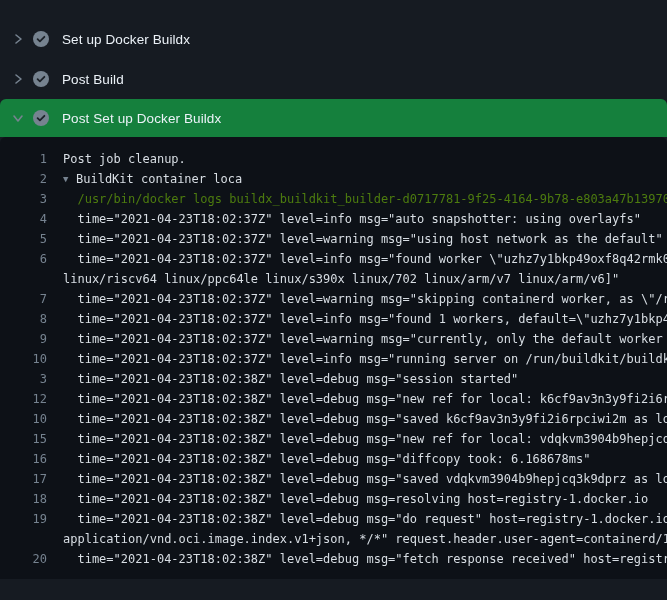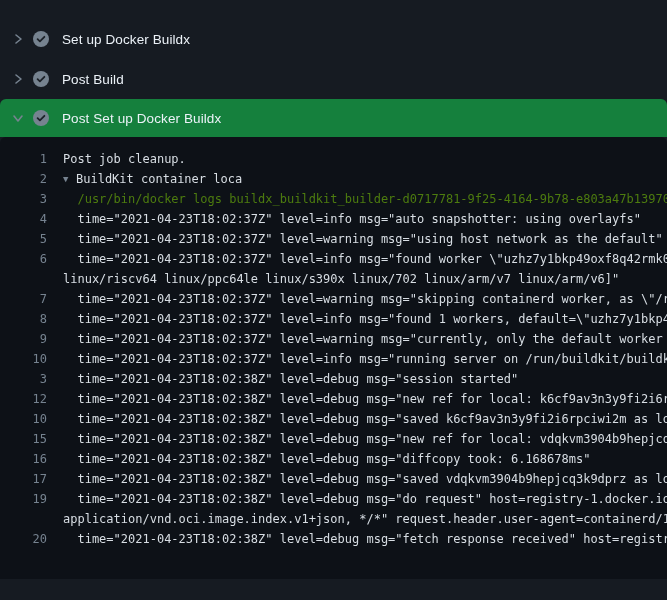--- a/index.html
+++ b/index.html
@@ -131,16 +131,17 @@
     <div class="logline log"><span class="lnum">7</span><span class="ltext">  time="2021-04-23T18:02:37Z" level=warning msg="skipping containerd worker, as \"/run</span></div>
     <div class="logline log"><span class="lnum">8</span><span class="ltext">  time="2021-04-23T18:02:37Z" level=info msg="found 1 workers, default=\"uzhz7y1bkp49ox</span></div>
     <div class="logline log"><span class="lnum">9</span><span class="ltext">  time="2021-04-23T18:02:37Z" level=warning msg="currently, only the default worker can</span></div>
     <div class="logline log"><span class="lnum">10</span><span class="ltext">  time="2021-04-23T18:02:37Z" level=info msg="running server on /run/buildkit/buildkitd</span></div>
     <div class="logline log"><span class="lnum">3</span><span class="ltext">  time="2021-04-23T18:02:38Z" level=debug msg="session started"</span></div>
     <div class="logline log"><span class="lnum">12</span><span class="ltext">  time="2021-04-23T18:02:38Z" level=debug msg="new ref for local: k6cf9av3n3y9fi2i6rpc</span></div>
     <div class="logline log"><span class="lnum">10</span><span class="ltext">  time="2021-04-23T18:02:38Z" level=debug msg="saved k6cf9av3n3y9fi2i6rpciwi2m as loca</span></div>
     <div class="logline log"><span class="lnum">15</span><span class="ltext">  time="2021-04-23T18:02:38Z" level=debug msg="new ref for local: vdqkvm3904b9hepjcq3k</span></div>
     <div class="logline log"><span class="lnum">16</span><span class="ltext">  time="2021-04-23T18:02:38Z" level=debug msg="diffcopy took: 6.168678ms"</span></div>
     <div class="logline log"><span class="lnum">17</span><span class="ltext">  time="2021-04-23T18:02:38Z" level=debug msg="saved vdqkvm3904b9hepjcq3k9dprz as loca</span></div>
+    <div class="logline log"><span class="lnum">18</span><span class="ltext">  time="2021-04-23T18:02:38Z" level=debug msg=resolving host=registry-1.docker.io</span></div>
     <div class="logline log"><span class="lnum">19</span><span class="ltext">  time="2021-04-23T18:02:38Z" level=debug msg="do request" host=registry-1.docker.io re</span></div>
     <div class="logline wrap"><span class="lnum"></span><span class="ltext">application/vnd.oci.image.index.v1+json, */*" request.header.user-agent=containerd/1.4</span></div>
     <div class="logline log"><span class="lnum">20</span><span class="ltext">  time="2021-04-23T18:02:38Z" level=debug msg="fetch response received" host=registry-</span></div>
   </div>
 
 </body></html>

